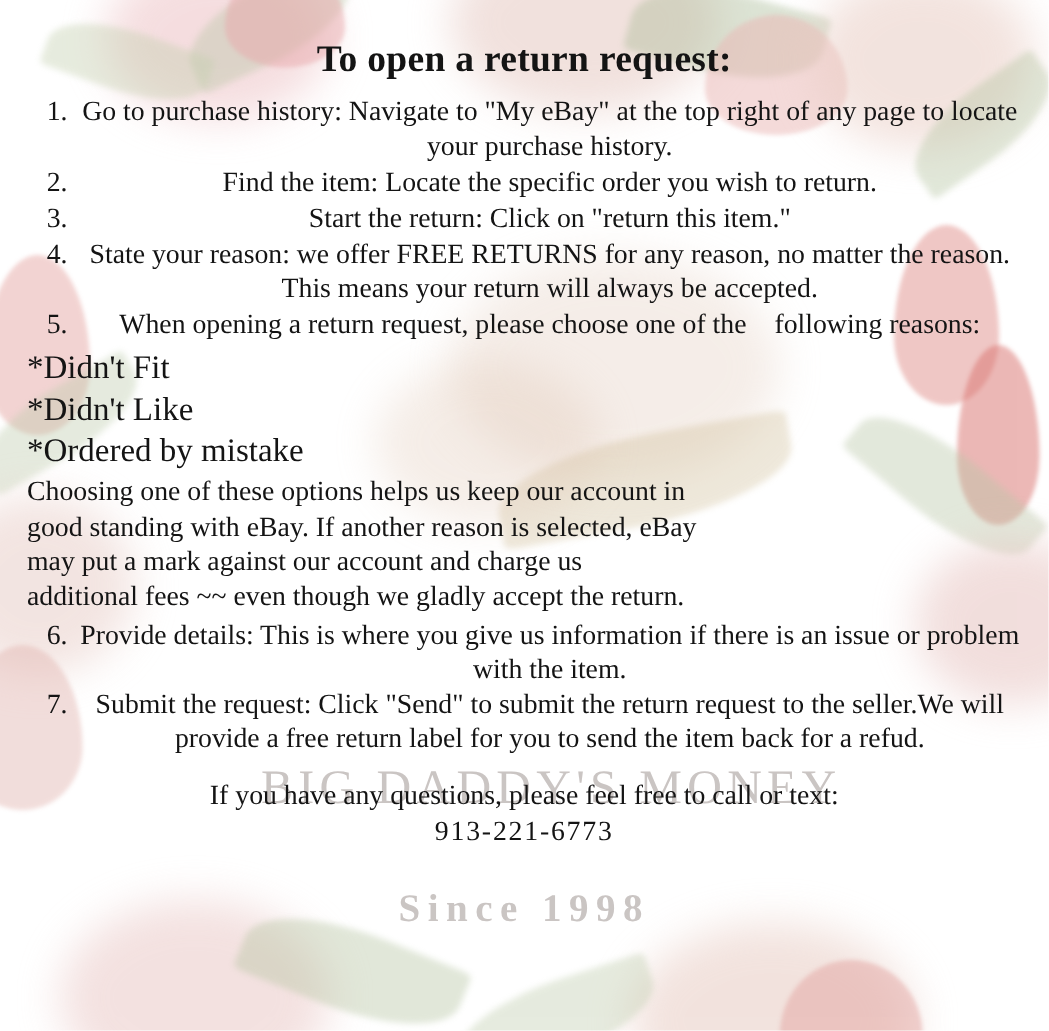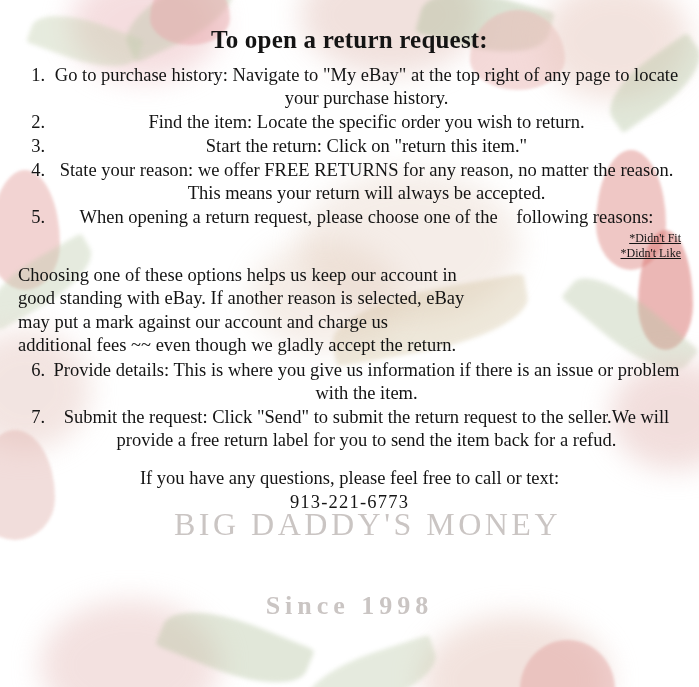--- a/index.html
+++ b/index.html
@@ -99,25 +99,24 @@
     text-align: right;
     padding-right: 7px;
     box-sizing: border-box;
   }
   .txt {
     flex: 1 1 auto;
     text-align: center;
   }
 
   .reasons {
-    text-align: right;
-    font-size: 12px;
+    text-align: left;
+    font-size: 22px;
     line-height: 1.27;
     margin: 2px 0 3px 0;
-    text-decoration: underline;
   }
   .reasons div { white-space: pre; }
 
   .para {
     font-size: 18.5px;
     line-height: 1.26;
     text-align: left;
     margin: 0 0 2px 0;
   }
   .para .pl {
@@ -214,20 +213,21 @@
       <span class="txt">
         <span class="pl">When opening a return request, please choose one of the</span>
         <span class="pl" style="padding-left:14px;">following reasons:</span>
       </span>
     </li>
   </ol>
 
   <div class="reasons">
     <div>*Didn't Fit</div>
     <div>*Didn't Like</div>
+    <div>*Ordered by mistake</div>
   </div>
 
   <p class="para">
     <span class="pl">Choosing one of these options helps us keep our account in</span>
     <span class="pl">good standing with eBay. If another reason is selected, eBay</span>
     <span class="pl">may put a mark against our account and charge us</span>
     <span class="pl">additional fees ~~ even though we gladly accept the return.</span>
   </p>
 
   <ol class="steps">

